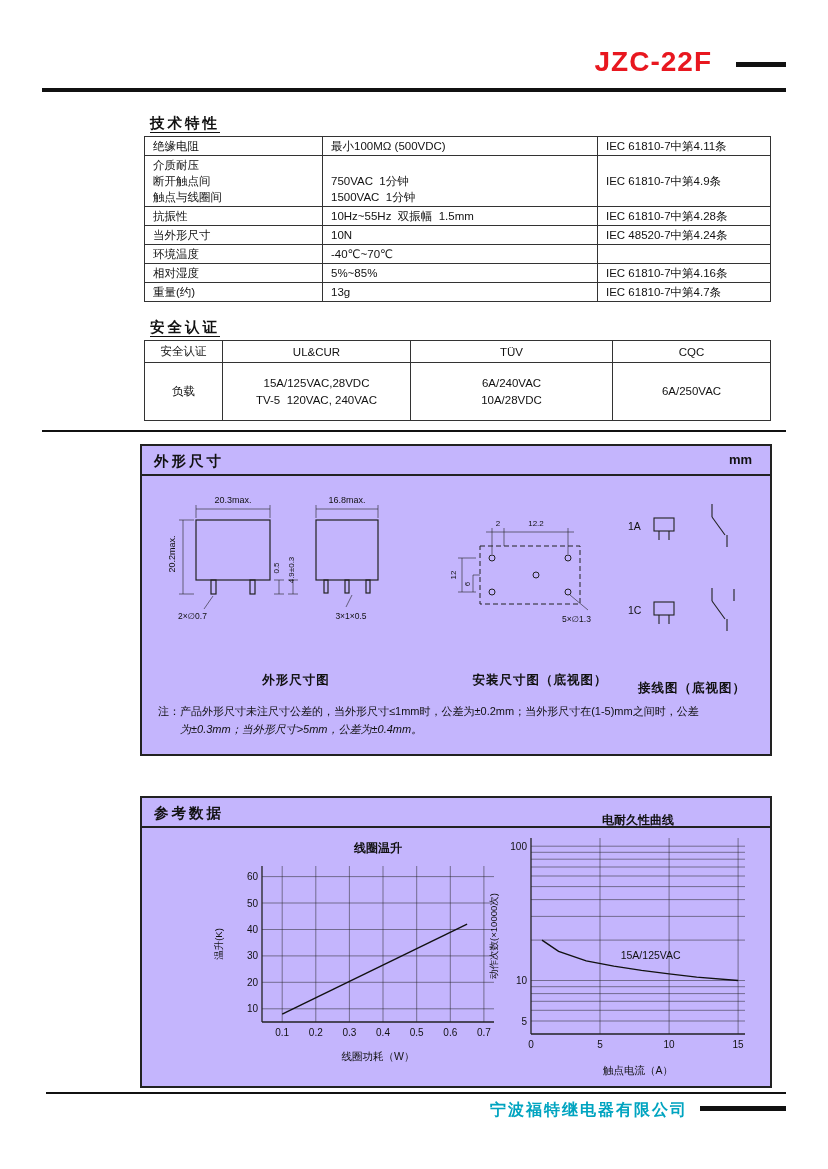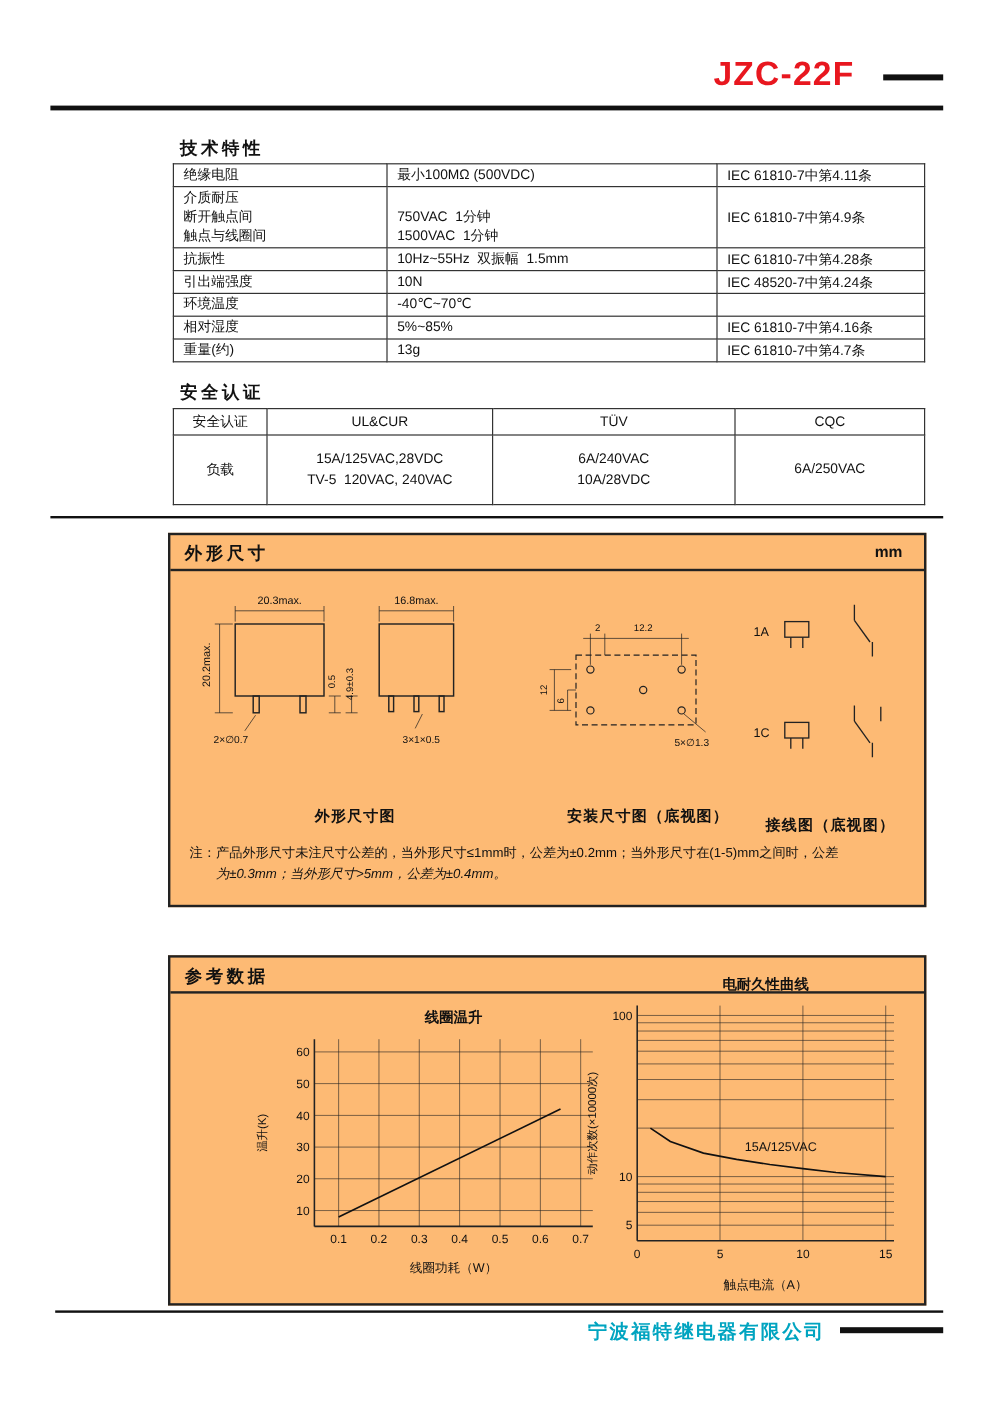--- a/index.html
+++ b/index.html
@@ -3,33 +3,33 @@
 <meta charset="utf-8">
 <style>
   *{margin:0;padding:0;box-sizing:border-box;}
   html,body{background:#ffffff;}
   .page{position:relative;width:764px;height:1169px;background:#fff;margin:0 auto;overflow:hidden;
         font-family:"Liberation Sans","DejaVu Sans",sans-serif;color:#111;}
   .title{position:absolute;top:46px;right:84px;font-size:28px;font-weight:bold;letter-spacing:1px;color:var(--red,#e8171f);}
   .title-dash{position:absolute;top:62px;right:10px;width:50px;height:5px;background:#111;}
   .top-rule{position:absolute;top:88px;left:10px;right:10px;height:4px;background:#111;}
   .section-heading{position:absolute;font-size:14.5px;font-weight:bold;letter-spacing:3px;
-        text-underline-offset:4px;}
+        text-decoration:underline;text-underline-offset:4px;}
   table{border-collapse:collapse;table-layout:fixed;}
   .tech-table{position:absolute;left:112px;top:136px;width:626px;font-size:11.5px;}
   .tech-table td{border:1px solid #333;padding:1px 8px;vertical-align:middle;}
   .tech-table td div{line-height:16px;white-space:pre;}
   .tech-table td.c3{text-align:left;}
   .safety-table{position:absolute;left:112px;top:340px;width:626px;font-size:11.5px;text-align:center;}
   .safety-table th,.safety-table td{border:1px solid #333;font-weight:normal;}
   .safety-table th{height:22px;}
   .safety-table tbody td{height:58px;}
   .safety-table td div{line-height:17px;white-space:pre;}
   .mid-rule{position:absolute;top:430px;left:10px;right:10px;height:2px;background:#111;}
-  .panel{position:absolute;left:108px;width:632px;border:2px solid #222;background:#fdba74;}
+  .panel{position:absolute;left:108px;width:632px;border:2px solid #222;background:#c4b5fd;}
   .panel-header{height:30px;border-bottom:2px solid #222;position:relative;}
   .panel-title{position:absolute;left:12px;top:6px;font-size:14.5px;font-weight:bold;letter-spacing:3px;}
   .panel-unit{position:absolute;right:18px;top:6px;font-size:13px;font-weight:bold;}
   .panel svg{position:absolute;}
   svg text{font-family:"Liberation Sans","DejaVu Sans",sans-serif;fill:#111;}
   .caption{position:absolute;text-align:center;font-size:12.5px;font-weight:600;letter-spacing:1px;}
   .dim-note{position:absolute;left:16px;top:256px;width:600px;font-size:11px;line-height:18px;}
   .dim-note .note-indent{padding-left:22px;font-style:italic;}
   .footer-rule{position:absolute;top:1092px;left:14px;right:10px;height:2px;background:#111;}
   .footer-company{position:absolute;top:1100px;right:108px;font-size:16px;font-weight:bold;
@@ -79,21 +79,21 @@
           <td class="c1">
             <div>抗振性</div>
           </td>
           <td class="c2">
             <div>10Hz~55Hz  双振幅  1.5mm</div>
           </td>
           <td class="c3">IEC 61810-7中第4.28条</td>
         </tr>
         <tr>
           <td class="c1">
-            <div>引出端强度</div>
+            <div>当外形尺寸</div>
           </td>
           <td class="c2">
             <div>10N</div>
           </td>
           <td class="c3">IEC 48520-7中第4.24条</td>
         </tr>
         <tr>
           <td class="c1">
             <div>环境温度</div>
           </td>

